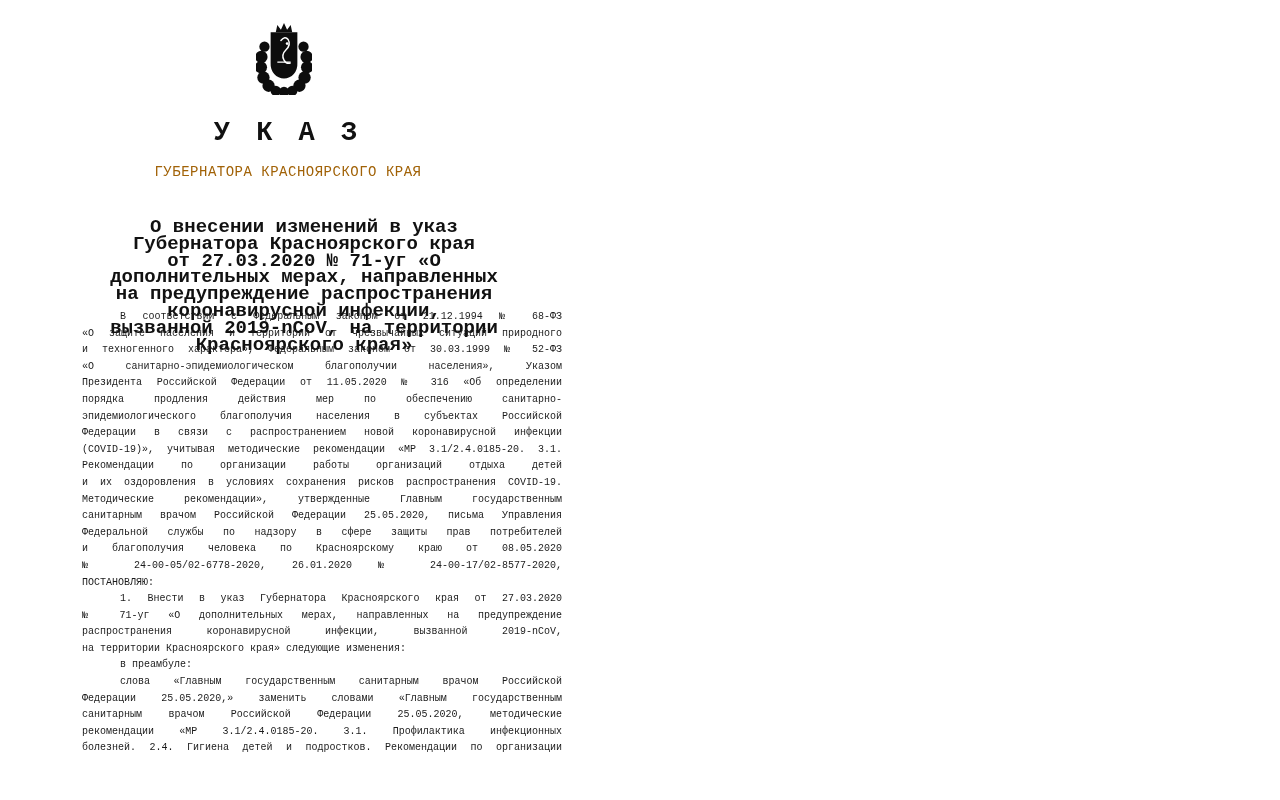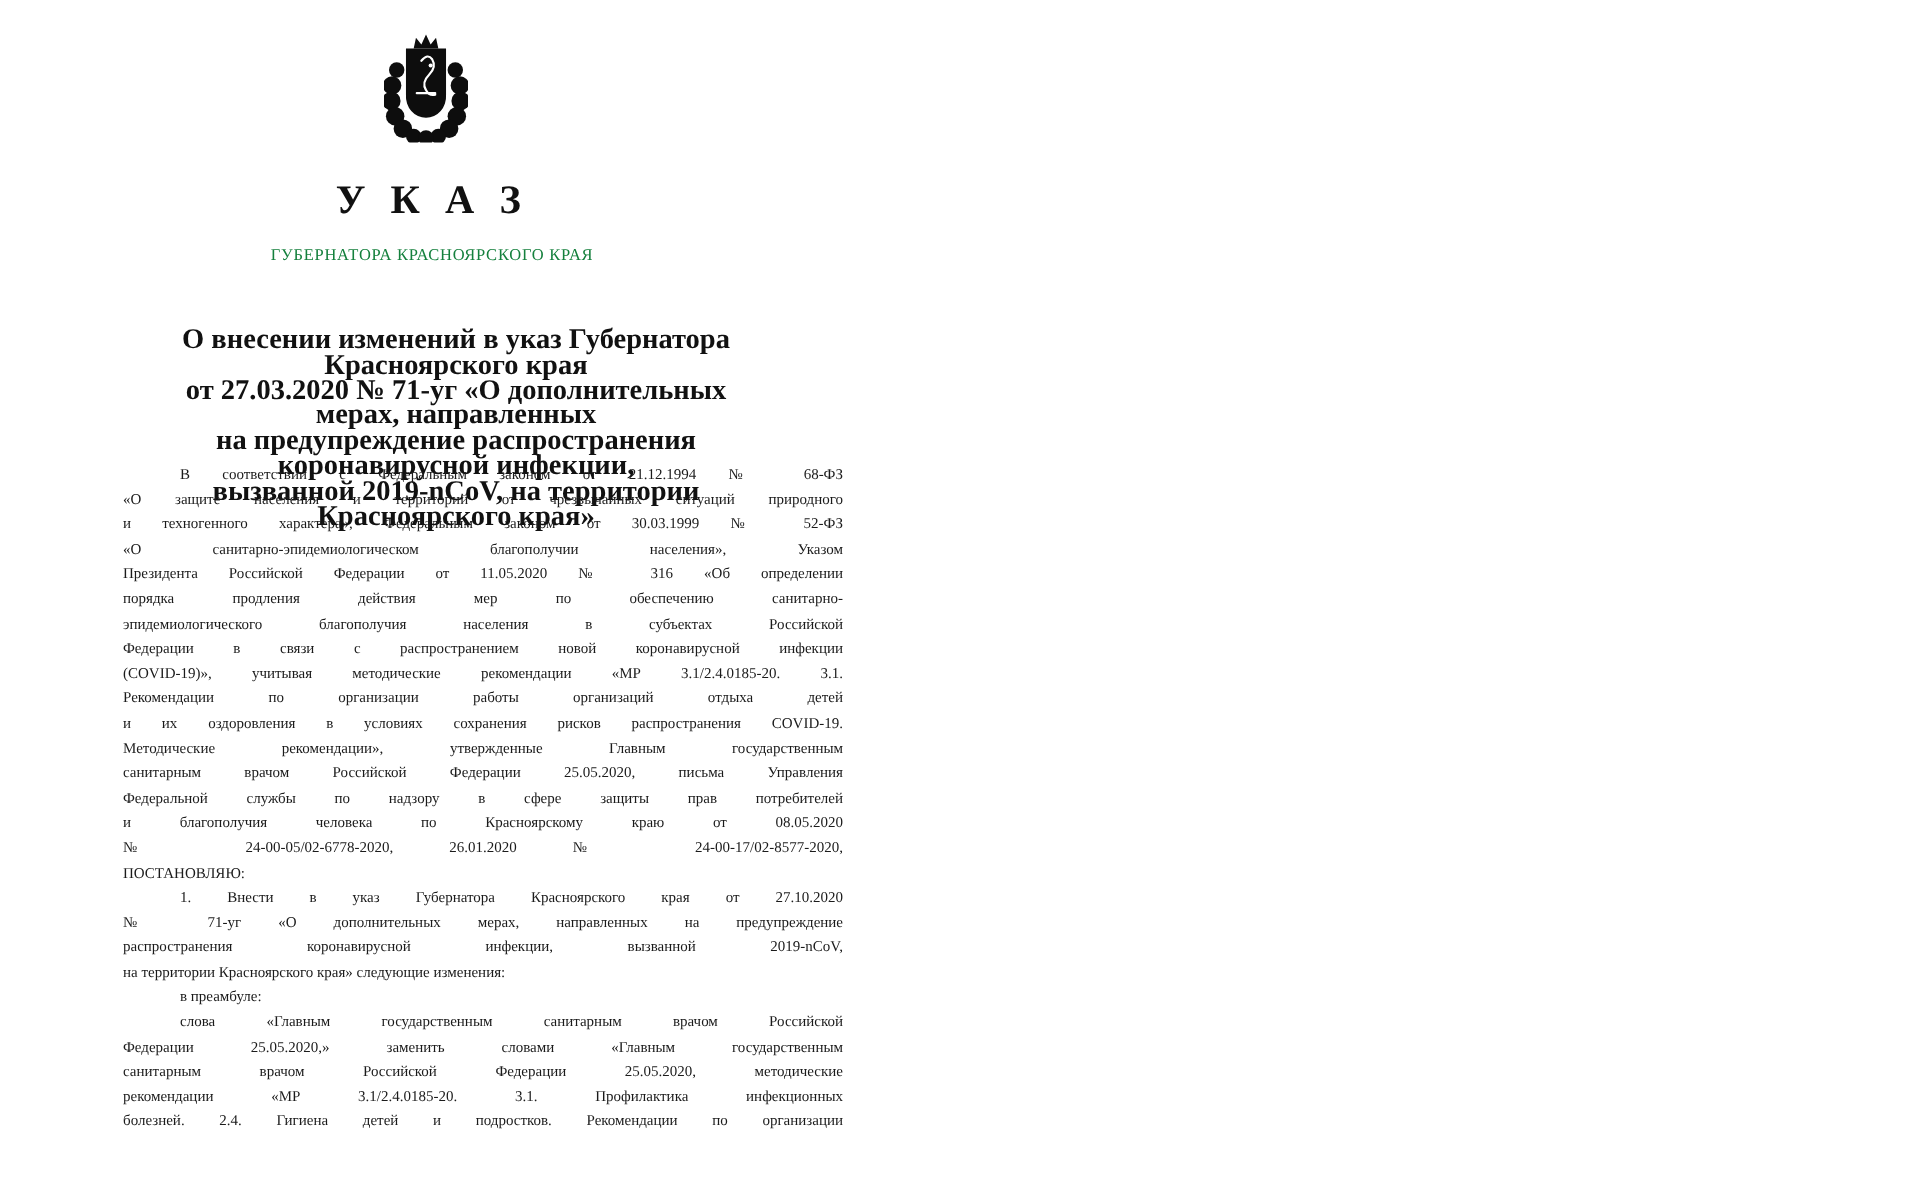--- a/index.html
+++ b/index.html
@@ -1,25 +1,25 @@
 <!DOCTYPE html>
 <html lang="ru"><head>
 <meta charset="utf-8">
 <style>
   html,body{margin:0;padding:0;background:#ffffff;}
   #screen{position:relative;width:1280px;height:800px;background:#ffffff;overflow:hidden;
-          font-family:Liberation Serif, serif;color:#1a1a1a;}
+          font-family:Liberation Mono, monospace;color:#1a1a1a;}
   .page{position:absolute;top:0;height:800px;width:640px;background:#ffffff;}
   #page-left{left:0;}
   #page-right{left:640px;}
 
   .centered{position:absolute;text-align:center;}
   #emblem{position:absolute;left:256px;top:21px;width:56px;height:74px;}
   #doc-type{left:84px;width:408px;top:118px;font-size:27px;font-weight:bold;letter-spacing:5px;color:#111;}
-  #authority{left:84px;width:408px;top:164px;font-size:11px;letter-spacing:0.5px;color:#15803d;}
+  #authority{left:84px;width:408px;top:164px;font-size:14px;letter-spacing:0.5px;color:#a16207;}
   #doc-title{left:104px;width:400px;top:219px;font-size:19px;font-weight:bold;line-height:16.8px;color:#111;}
 
   .body-text{position:absolute;color:#1b1b1b;}
   #left-body{left:82px;top:309px;width:480px;font-size:10px;line-height:16.6px;}
 
   .para{margin:0;padding:0;}
   .tline{text-align:justify;text-align-last:justify;white-space:normal;}
   .tline.last{text-align:center;text-align-last:left;}
   .tline.first{text-indent:38px;}
 
@@ -82,21 +82,21 @@
           <div class="tline">Рекомендации по организации работы организаций отдыха детей</div>
           <div class="tline">и их оздоровления в условиях сохранения рисков распространения COVID-19.</div>
           <div class="tline">Методические рекомендации», утвержденные Главным государственным</div>
           <div class="tline">санитарным врачом Российской Федерации 25.05.2020, письма Управления</div>
           <div class="tline">Федеральной службы по надзору в сфере защиты прав потребителей</div>
           <div class="tline">и благополучия человека по Красноярскому краю от 08.05.2020</div>
           <div class="tline">№ 24-00-05/02-6778-2020, 26.01.2020 № 24-00-17/02-8577-2020,</div>
           <div class="tline last">ПОСТАНОВЛЯЮ:</div>
         </div>
         <div class="para">
-          <div class="tline first">1. Внести в указ Губернатора Красноярского края от 27.10.2020</div>
+          <div class="tline first">1. Внести в указ Губернатора Красноярского края от 27.03.2020</div>
           <div class="tline">№ 71-уг «О дополнительных мерах, направленных на предупреждение</div>
           <div class="tline">распространения коронавирусной инфекции, вызванной 2019-nCoV,</div>
           <div class="tline last">на территории Красноярского края» следующие изменения:</div>
         </div>
         <div class="para">
           <div class="tline first last">в преамбуле:</div>
         </div>
         <div class="para">
           <div class="tline first">слова «Главным государственным санитарным врачом Российской</div>
           <div class="tline">Федерации 25.05.2020,» заменить словами «Главным государственным</div>

